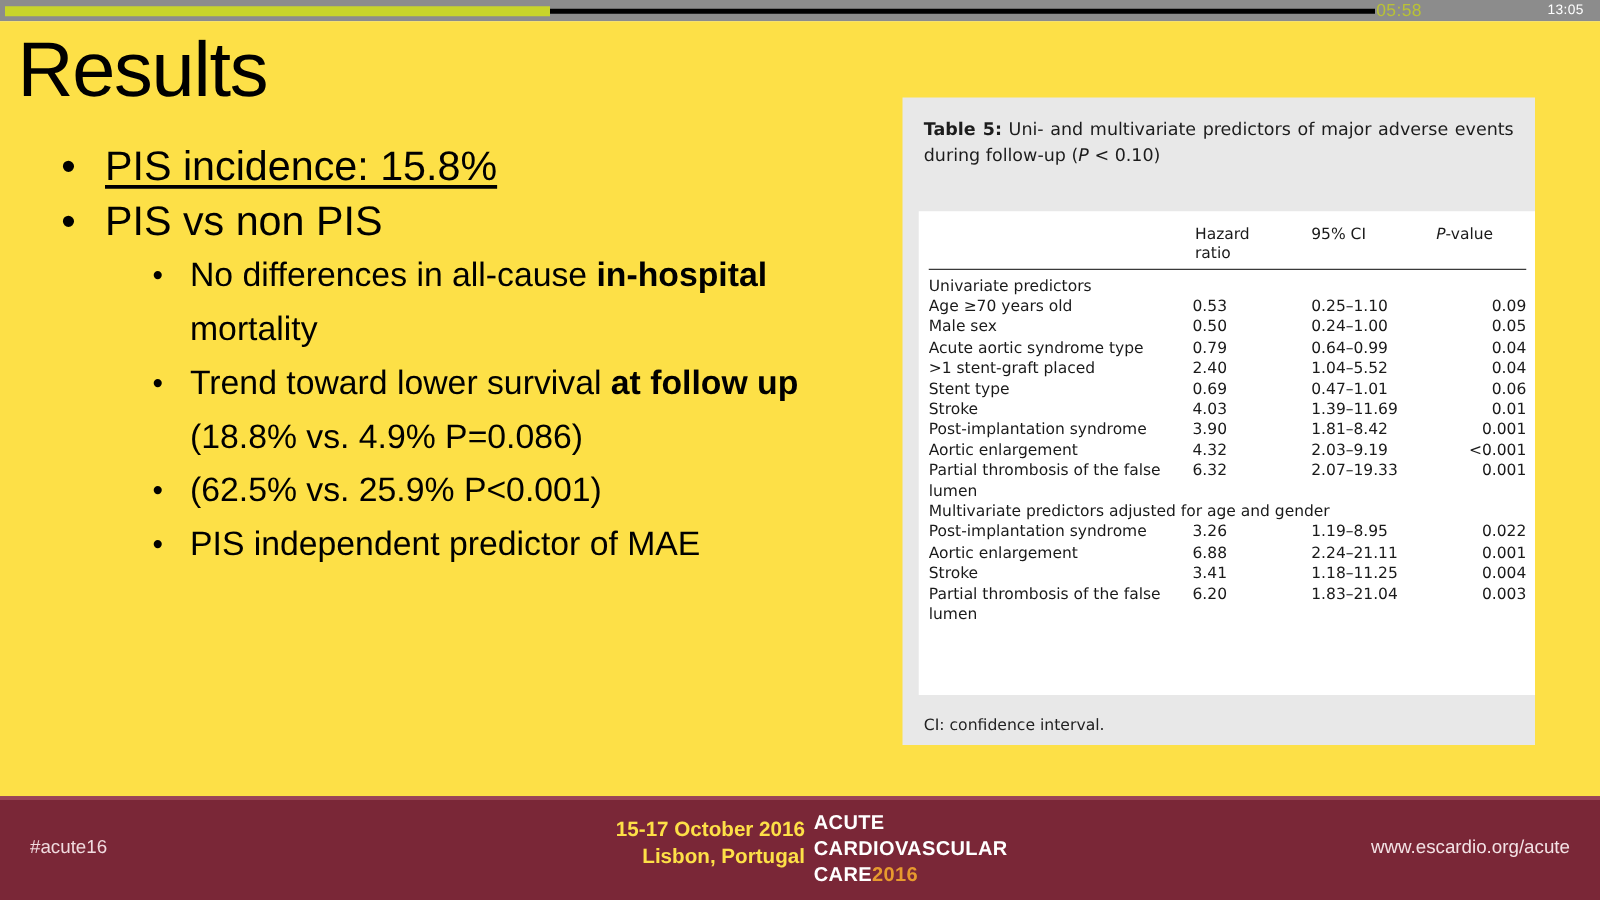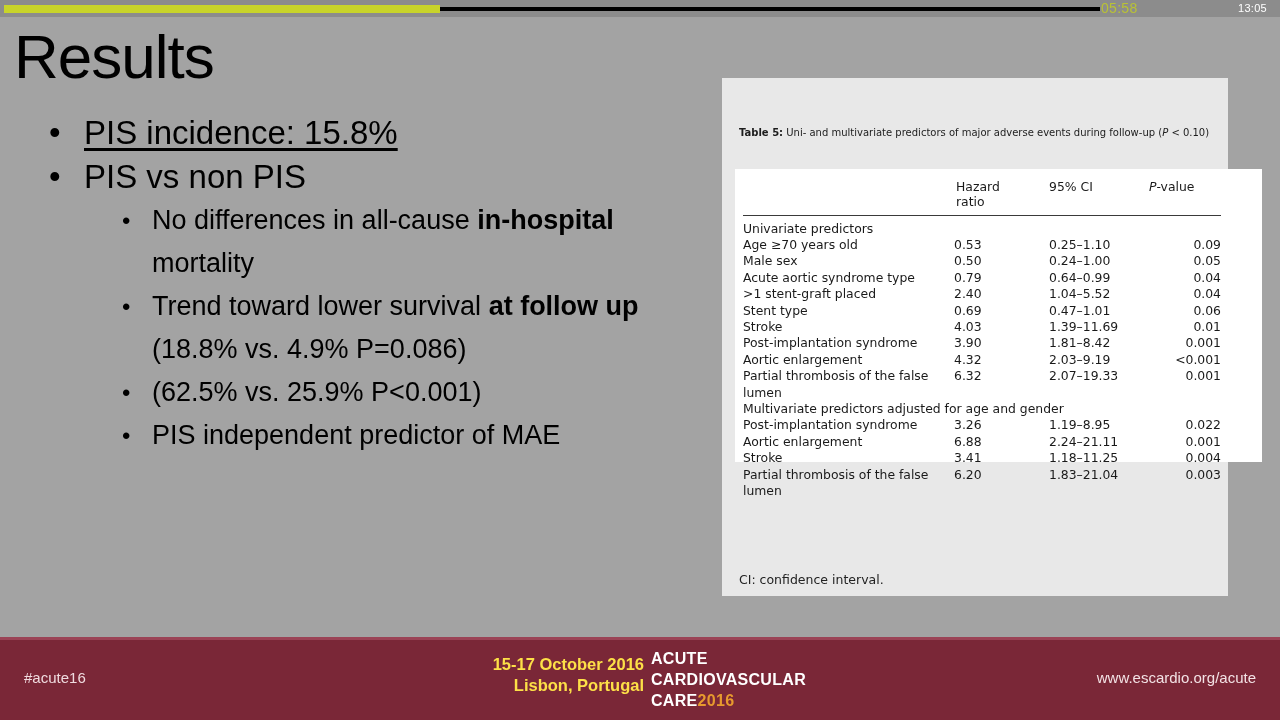--- a/index.html
+++ b/index.html
@@ -54,21 +54,21 @@
     color: #ffffff;
     letter-spacing: 0.3px;
   }
 
   
   .slide {
     position: absolute;
     top: 17px; left: 0;
     width: 1280px;
     height: 620px;
-    background: #a3a3a3;
+    background: #fde047;
   }
 
   .slide-title {
     position: absolute;
     top: 4px;
     left: 14px;
     font-size: 62px;
     line-height: 72px;
     color: #000000;
     font-family: "Liberation Sans", sans-serif;
@@ -134,38 +134,36 @@
     left: 722px;
     width: 506px;
     height: 518px;
     background: #e8e8e8;
   }
   .fig-caption {
     position: absolute;
     top: 16px;
     left: 17px;
     width: 472px;
-    font-size: 10px;
+    font-size: 14px;
     line-height: 21px;
     color: #1c1c1c;
     text-align: justify;
     font-family: "DejaVu Sans", sans-serif;
-    margin-top: 28px;
   }
   .fig-caption b { font-weight: bold; }
   .fig-caption i { font-style: italic; }
 
   .tbl-white {
     position: absolute;
     top: 91px;
     left: 13px;
     width: 493px;
-    height: 293px;
+    height: 387px;
     background: #ffffff;
-    padding-left: 34px;
   }
   .fig-foot {
     position: absolute;
     left: 17px;
     top: 494px;
     font-size: 12.5px;
     line-height: 16px;
     color: #222;
     font-family: "DejaVu Sans", sans-serif;
   }

